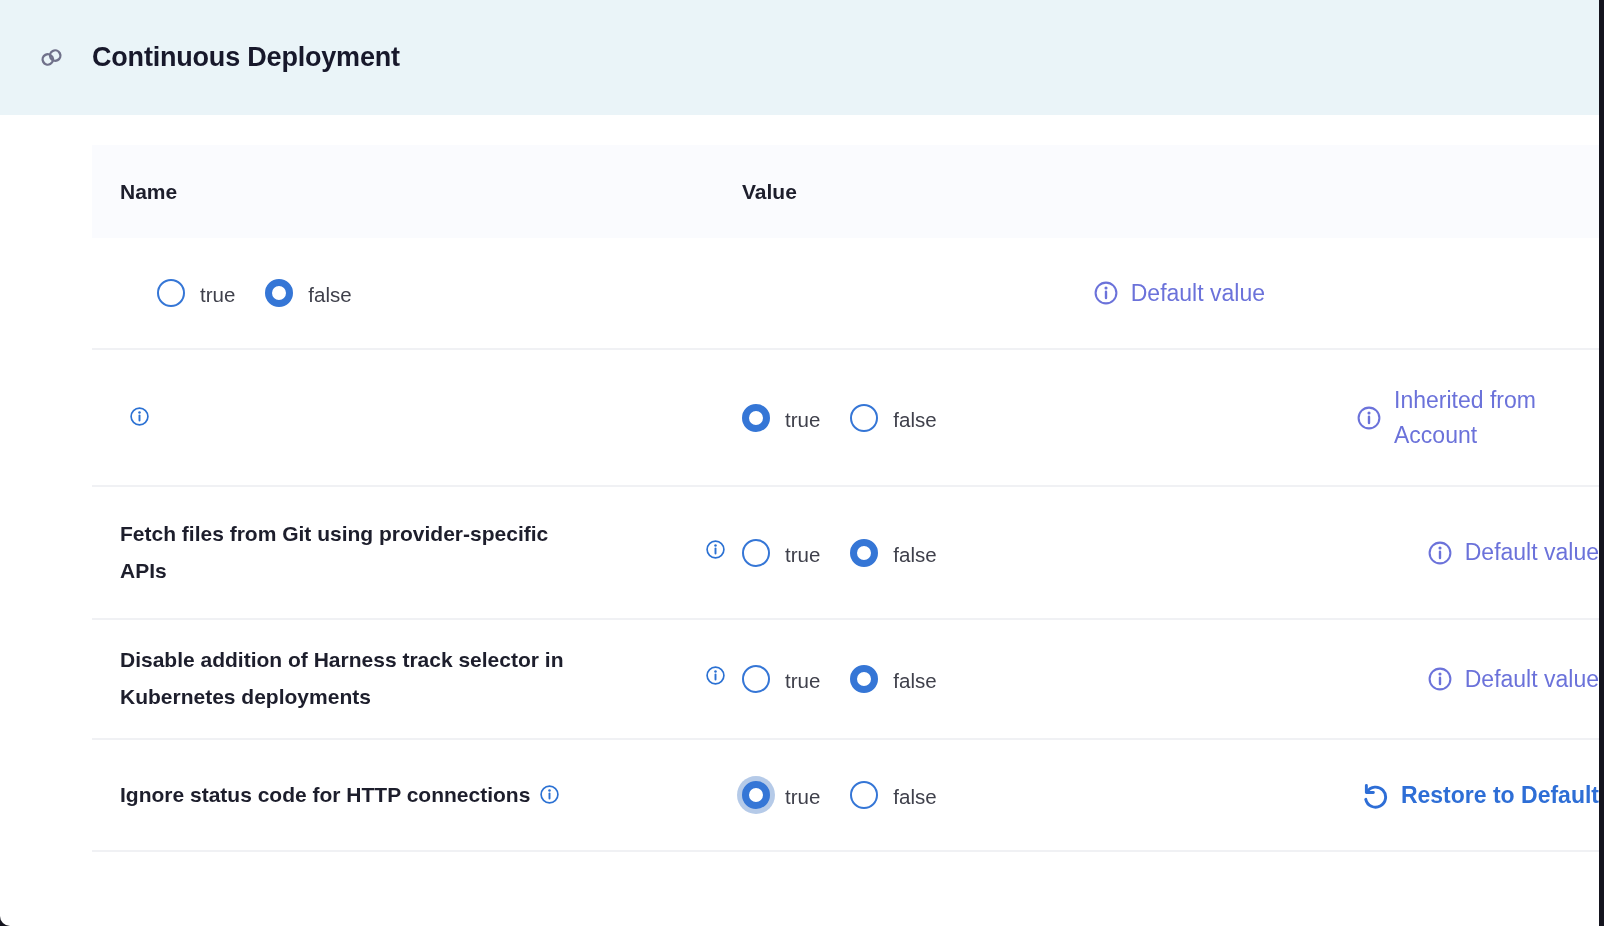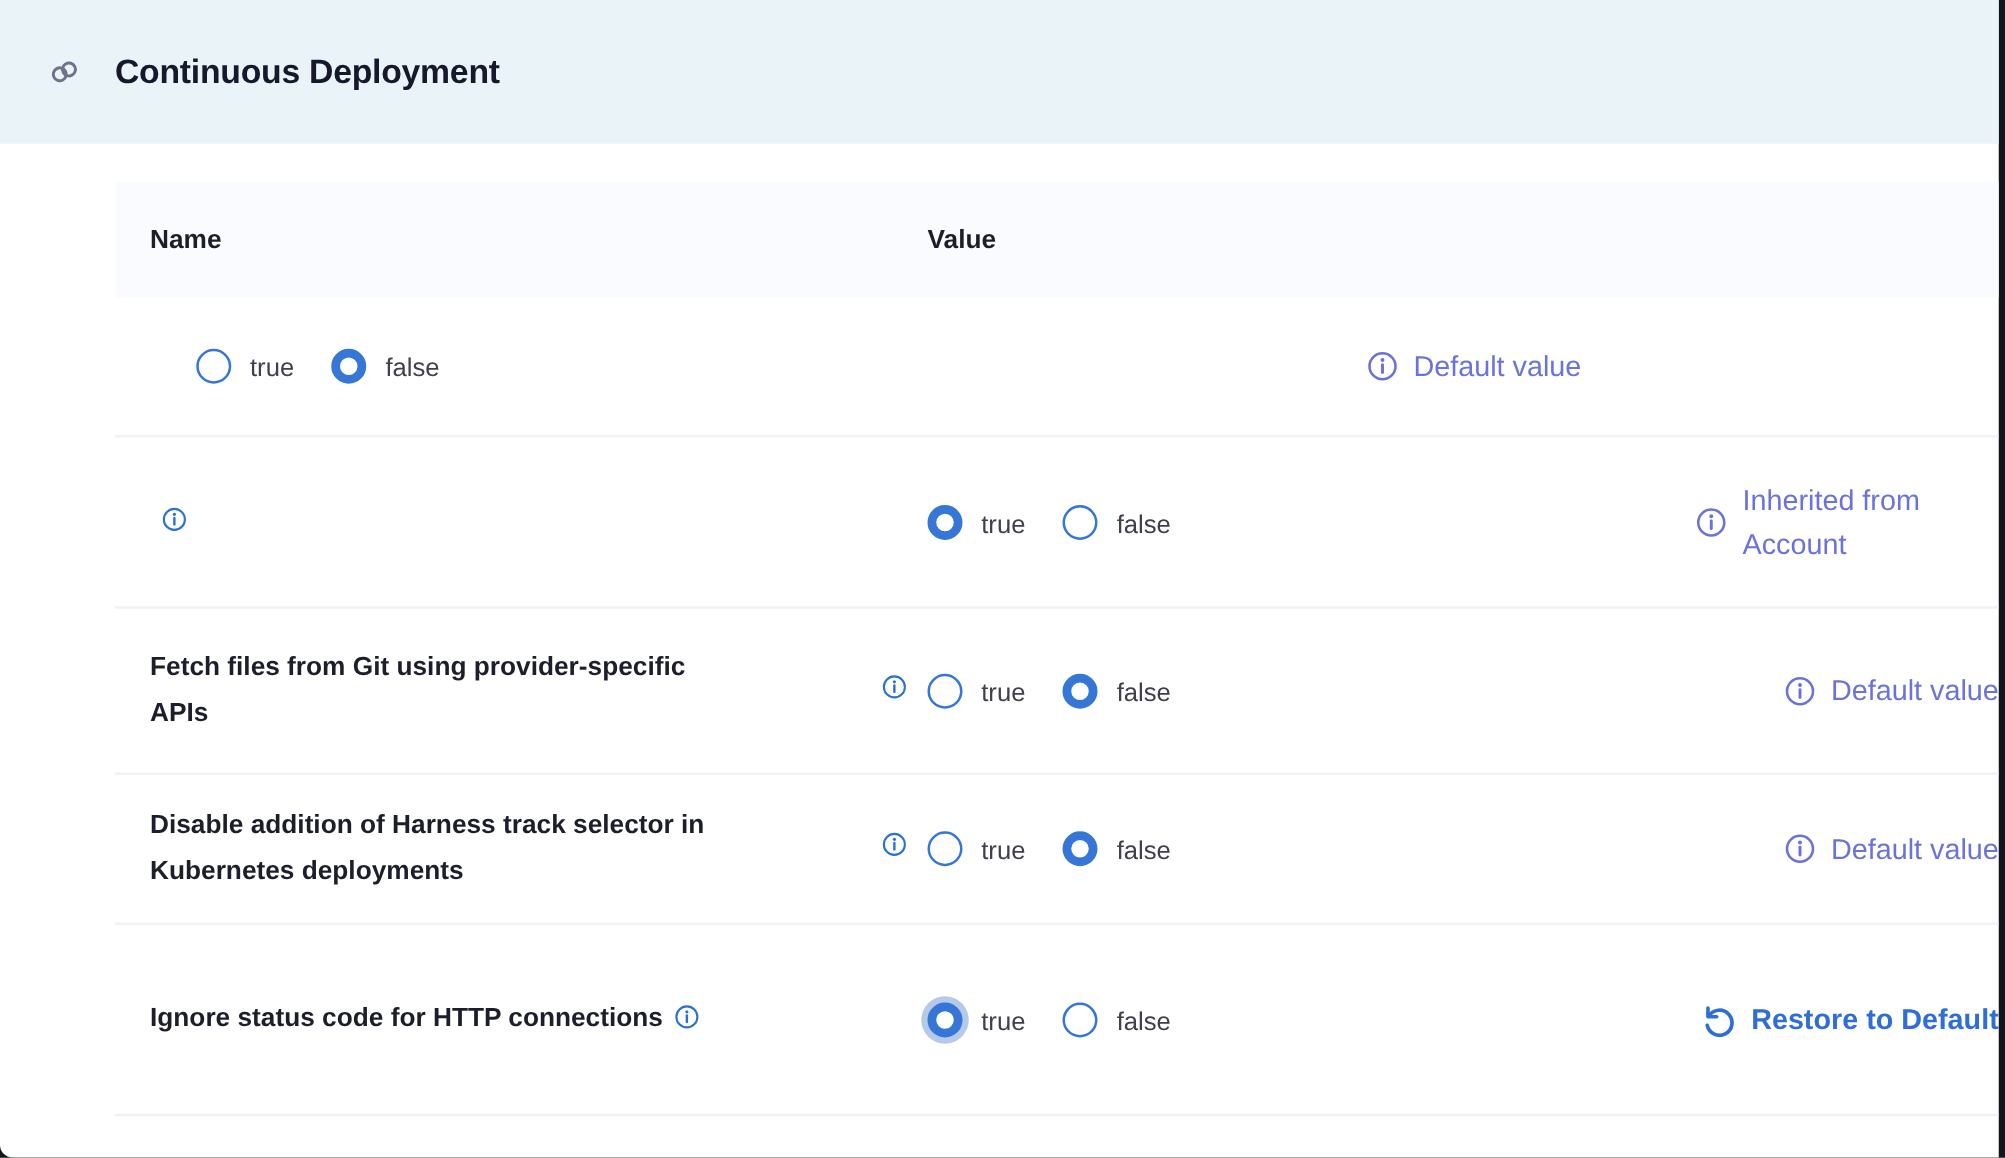--- a/index.html
+++ b/index.html
@@ -61,21 +61,21 @@
     font-size: 21px;
     font-weight: 700;
     color: #1d1e2c;
   }
   .thead .col-value-label { margin-left: 37px; }
   .setting-row { border-bottom: 2px solid #f0f1f4; }
   .setting-row.r0 { height: 112px; }
   .setting-row.r1 { height: 137px; }
   .setting-row.r2 { height: 133px; }
   .setting-row.r3 { height: 120px; }
-  .setting-row.r4 { height: 153px; }
+  .setting-row.r4 { height: 112px; }
 
   
   .name-cell {
     font-size: 21px;
     font-weight: 600;
     color: #1d1e2c;
     line-height: 1.75;
     padding-right: 20px;
   }
   .name-text { white-space: pre-line; }

